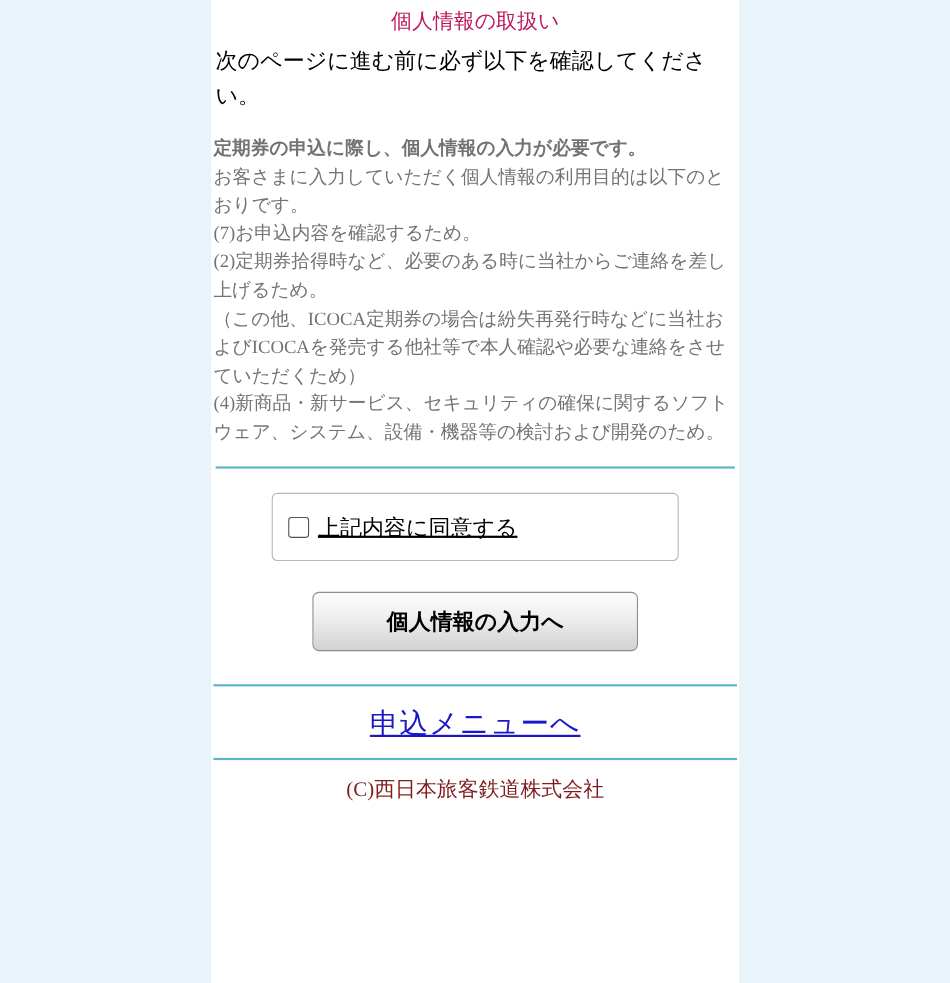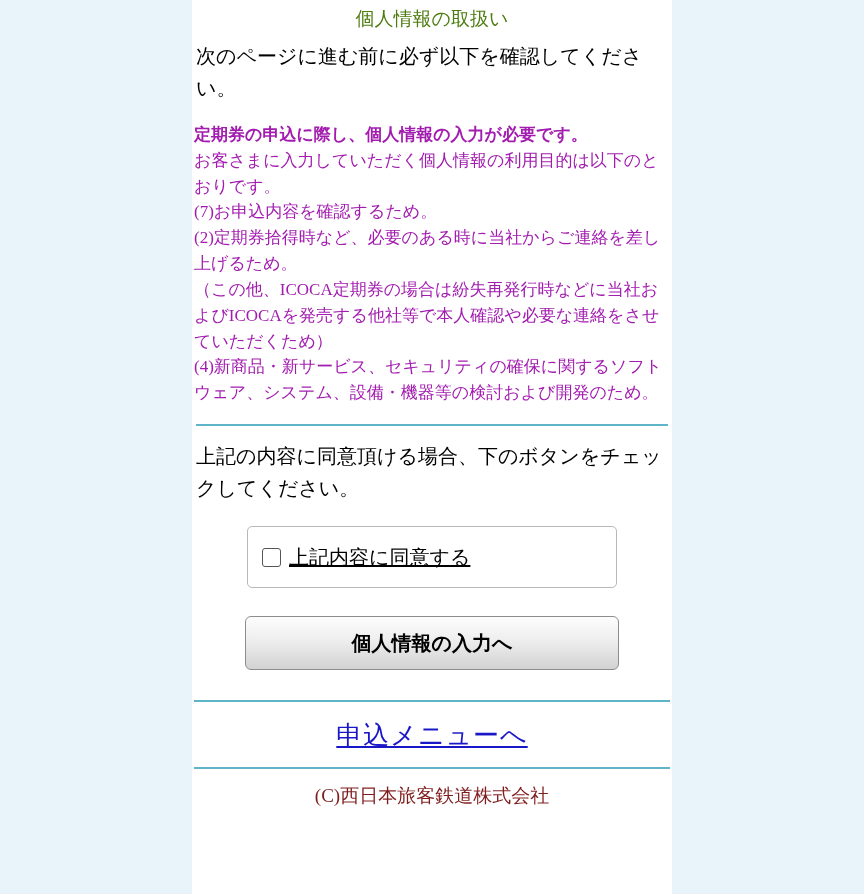--- a/index.html
+++ b/index.html
@@ -17,38 +17,38 @@
     position: absolute;
     left: 192px;
     top: 0;
     width: 480px;
     min-height: 894px;
     background: #ffffff;
     box-sizing: border-box;
   }
   .title {
     text-align: center;
-    color: #4d7c0f;
+    color: #be185d;
     font-size: 19px;
     font-family: "Liberation Serif", serif;
     padding: 6px 0 4px 0;
     margin: 0;
     font-weight: normal;
   }
   .intro {
     font-size: 20px;
     line-height: 1.6;
     color: #000;
     padding: 4px 4px 0 4px;
     margin: 0;
   }
   .body-block {
     font-size: 17px;
     line-height: 1.52;
-    color: #a21caf;
+    color: #737373;
     padding: 0 2px 0 2px;
     margin: 0;
   }
   .body-block p {
     margin: 0;
   }
   .spacer-line {
     height: 18px;
   }
   .bold {
@@ -89,21 +89,21 @@
     flex: 0 0 auto;
   }
   .checkbox-label {
     font-size: 20px;
     color: #000;
     text-decoration: underline;
   }
   .submit-btn {
     display: block;
     margin: 28px auto 0 auto;
-    width: 374px;
+    width: 296px;
     height: 54px;
     border: 1px solid #8d8d8d;
     border-radius: 6px;
     background: linear-gradient(to bottom, #fdfdfd 0%, #eeeeee 45%, #d2d2d2 100%);
     font-family: "Liberation Serif", serif;
     font-size: 20px;
     font-weight: bold;
     color: #000;
     cursor: pointer;
   }
@@ -151,21 +151,20 @@
     <p class="bold">定期券の申込に際し、個人情報の入力が必要です。</p>
     <p>お客さまに入力していただく個人情報の利用目的は以下のとおりです。</p>
     <p>(7)お申込内容を確認するため。</p>
     <p>(2)定期券拾得時など、必要のある時に当社からご連絡を差し上げるため。</p>
     <p>（この他、ICOCA定期券の場合は紛失再発行時などに当社およびICOCAを発売する他社等で本人確認や必要な連絡をさせていただくため）</p>
     <p>(4)新商品・新サービス、セキュリティの確保に関するソフトウェア、システム、設備・機器等の検討および開発のため。</p>
   </div>
 
   <hr class="hr">
 
-  <p class="consent-text">上記の内容に同意頂ける場合、下のボタンをチェックしてください。</p>
 
   <div class="checkbox-wrap">
     <span class="checkbox-box"></span>
     <span class="checkbox-label">上記内容に同意する</span>
   </div>
 
   <button class="submit-btn">個人情報の入力へ</button>
 
   <hr class="hr2">
 

